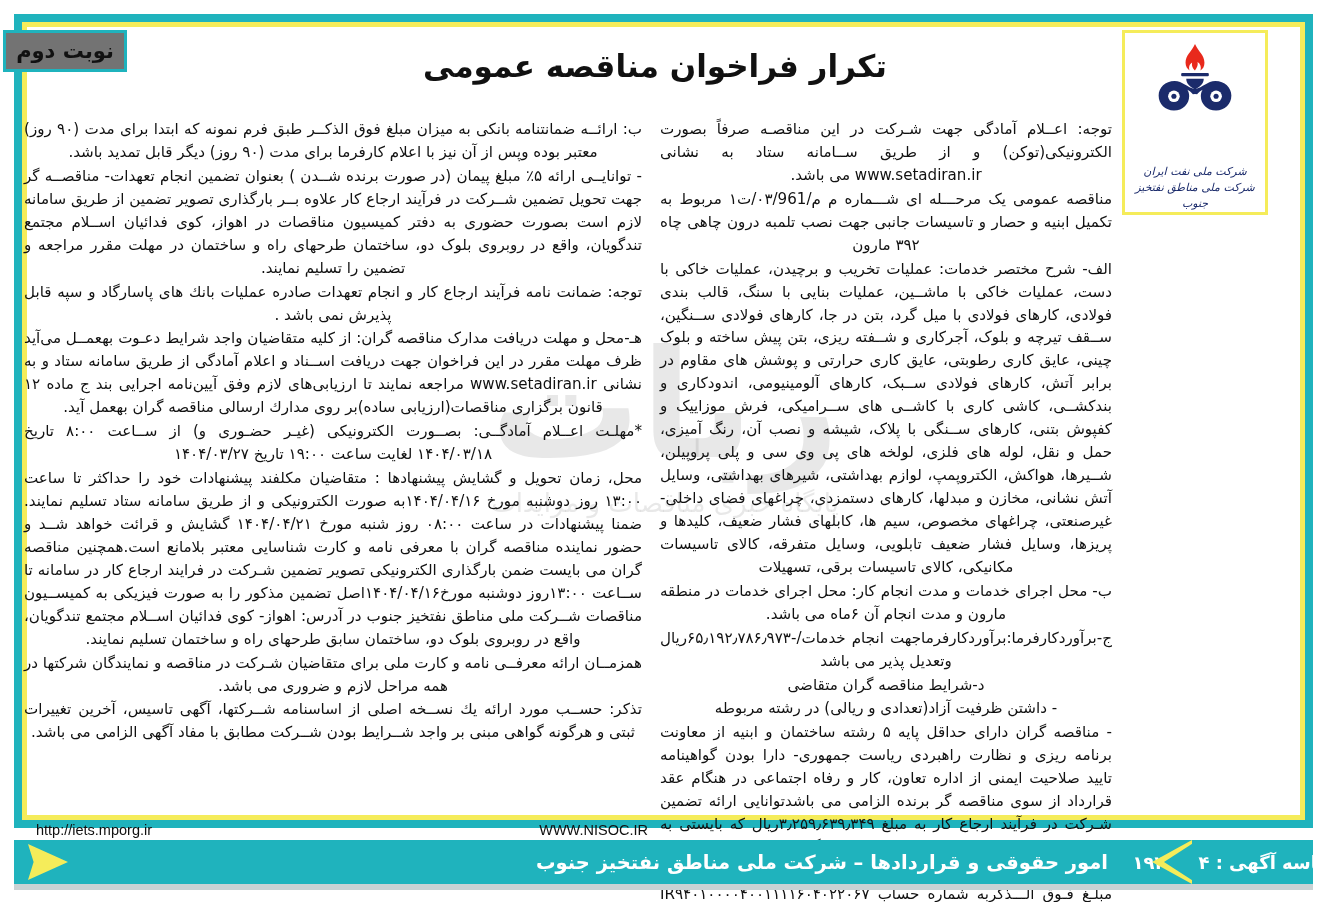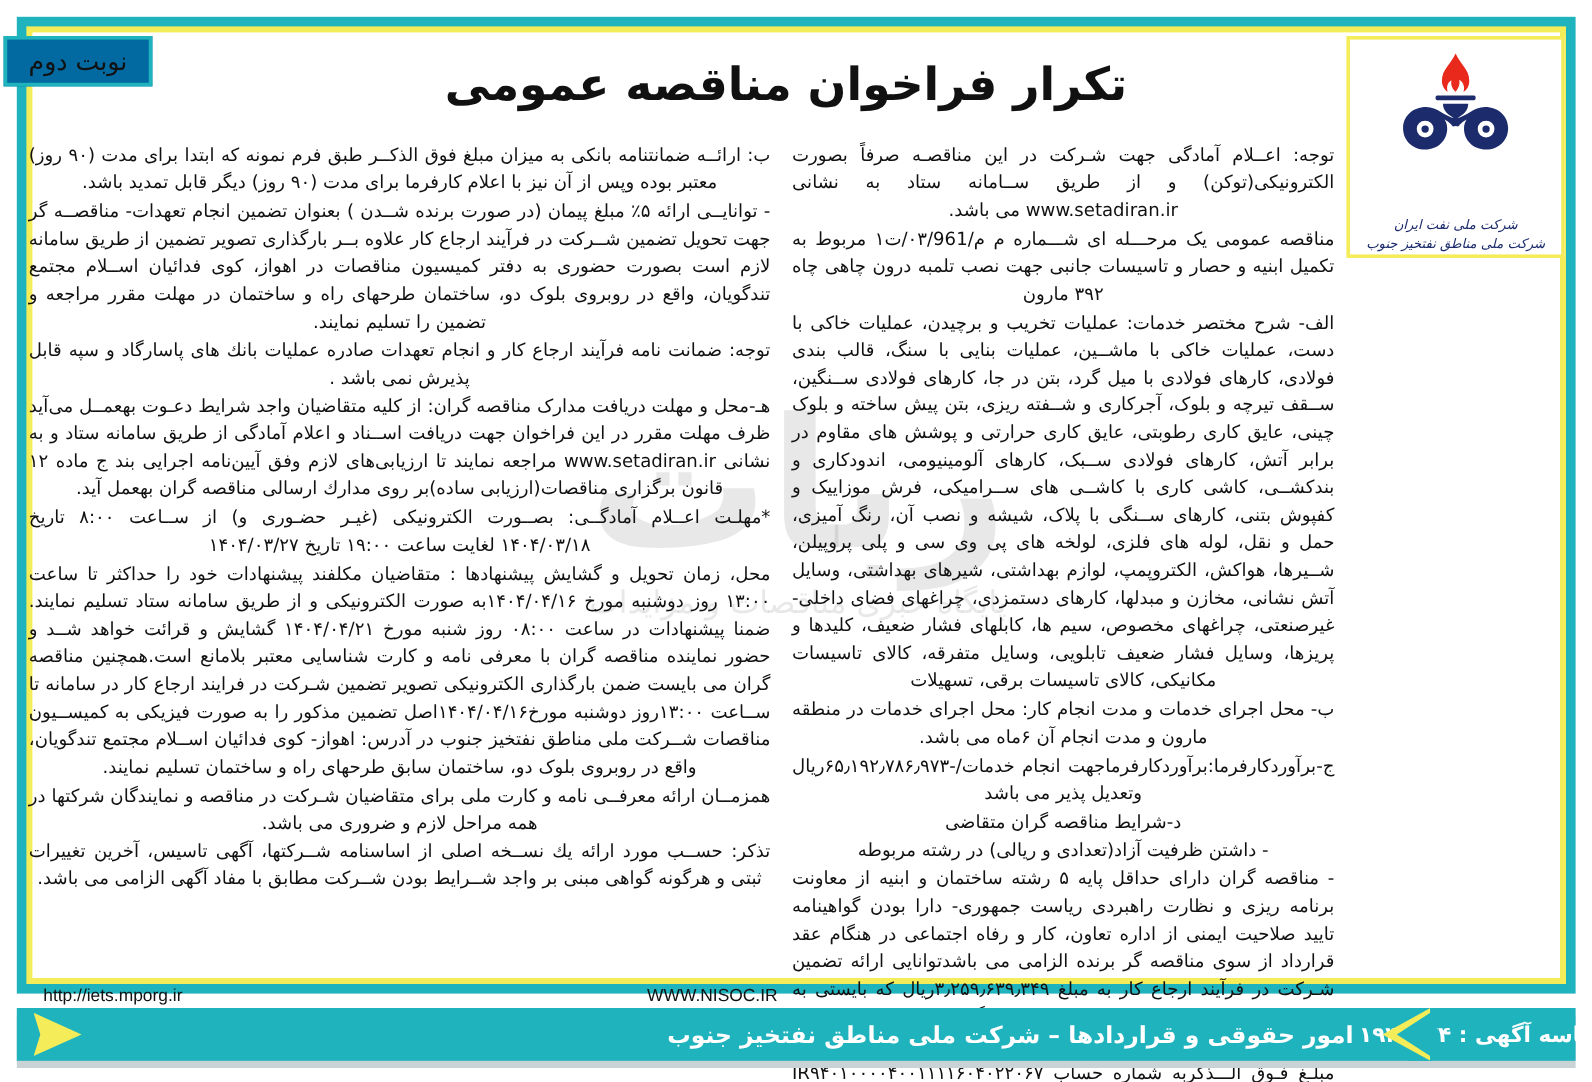--- a/index.html
+++ b/index.html
@@ -49,38 +49,38 @@
   }
 
   
   .nobat-badge {
     position: absolute;
     right: 1200px;
     left: 36px;
     top: 30px;
     width: 118px;
     height: 36px;
-    background: #0369a1;
+    background: #737373;
     border: 3px solid #1fb3bd;
     color: #111;
     font-size: 21px;
-    font-weight: normal;
+    font-weight: bold;
     display: flex;
     align-items: center;
     justify-content: center;
     direction: rtl;
     z-index: 6;
   }
 
   
   .logo-box {
     position: absolute;
     left: 1122px;
     top: 30px;
-    width: 182px;
+    width: 146px;
     height: 185px;
     background: #ffffff;
     border: 3px solid #f5ec5a;
     box-sizing: border-box;
     display: flex;
     flex-direction: column;
     align-items: center;
     justify-content: flex-start;
     padding-top: 8px;
     z-index: 5;
@@ -98,21 +98,21 @@
     font-style: italic;
   }
 
   
   .main-title {
     position: absolute;
     top: 48px;
     left: 360px;
     width: 590px;
     text-align: center;
-    font-size: 38px;
+    font-size: 31px;
     font-weight: bold;
     color: #111;
     direction: rtl;
     letter-spacing: -1px;
     z-index: 4;
   }
 
   
   .watermark {
     position: absolute;
@@ -188,21 +188,20 @@
   }
   .footer-main {
     position: absolute;
     left: 0; top: 0;
     width: 1160px; height: 44px;
     background: #1fb3bd;
     display: flex;
     align-items: center;
     justify-content: flex-start;
     direction: rtl;
-    padding-left: 20px;
   }
   .footer-main-text {
     color: #ffffff;
     font-size: 19.5px;
     font-weight: bold;
     padding-right: 66px;
     direction: rtl;
     white-space: nowrap;
   }
   .footer-arrow {

